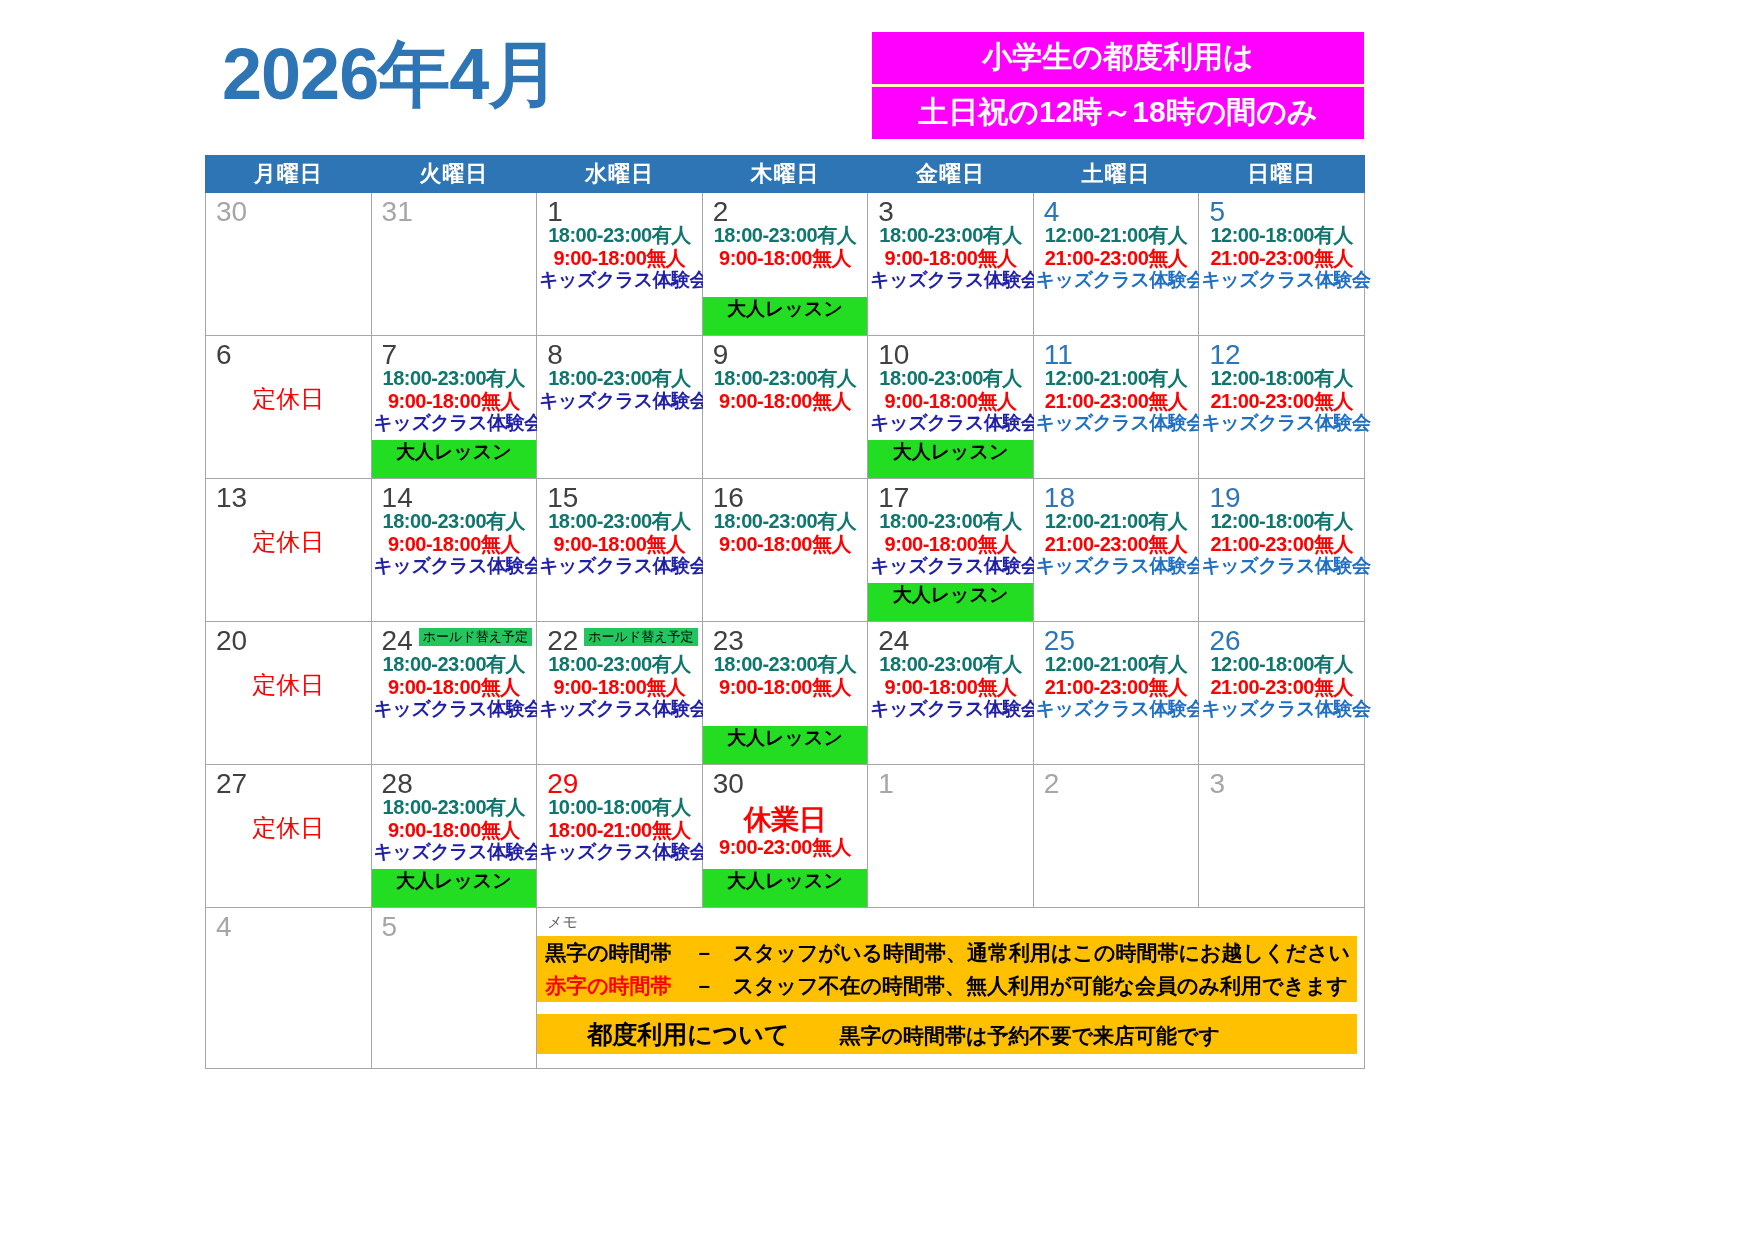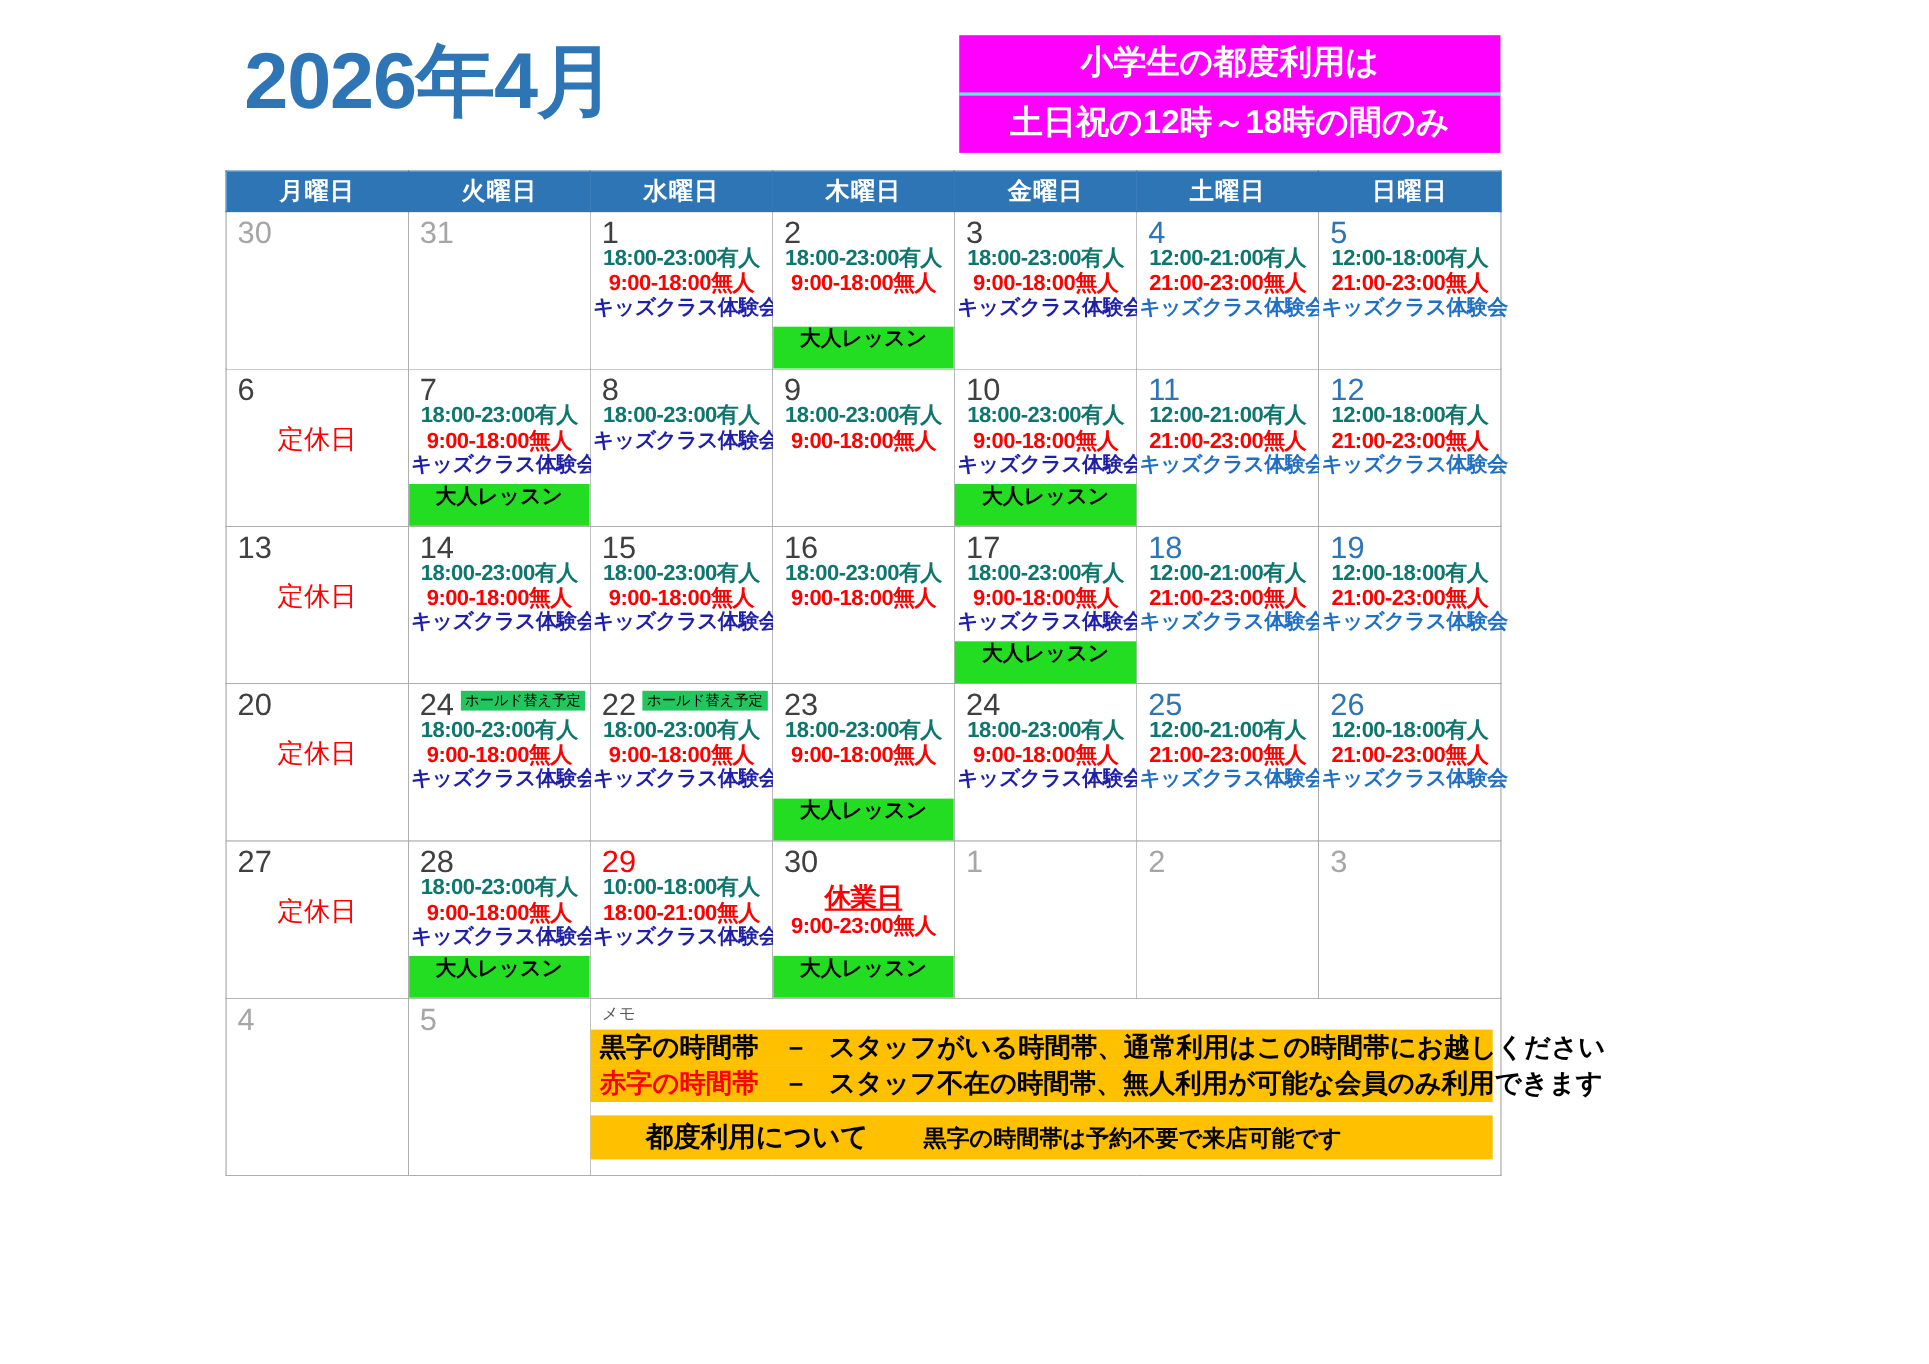--- a/index.html
+++ b/index.html
@@ -24,21 +24,21 @@
     position:absolute;left:872px;top:32px;width:492px;
     background:#FF00FF;
     border-bottom:0;
   }
   .notice-line{
     color:#ffffff;font-weight:bold;text-align:center;
     font-size:30px;line-height:1.0;
     padding:10px 0 12px 0;
     white-space:nowrap;
   }
-  .notice-line.l1{border-bottom:3px solid #5eead4;}
+  .notice-line.l1{border-bottom:3px solid #fef9c3;}
 
   
   table.cal{
     position:absolute;left:205px;top:155px;
     border-collapse:collapse;
     table-layout:fixed;
     width:1160px;
   }
   table.cal th{
     background:#2E75B6;color:#ffffff;
@@ -104,21 +104,21 @@
   .memo-cell{position:relative;}
   .memo-label{
     font-size:15px;color:#595959;padding:6px 0 0 10px;
     display:block;line-height:1;
   }
   .legend{
     position:absolute;left:0;top:28px;width:820px;
   }
   .legrow{
     background:#FFC000;height:33px;line-height:33px;
-    white-space:nowrap;font-weight:bold;font-size:24px;
+    white-space:nowrap;font-weight:bold;font-size:21px;
     padding-left:8px;
   }
   .legrow .dash{color:#000000;padding:0 18px 0 22px;}
   .legrow .desc{color:#000000;}
   .leggap{height:12px;background:#ffffff;}
   .legrow2{
     background:#FFC000;height:40px;line-height:40px;
     white-space:nowrap;font-weight:bold;font-size:25px;
     text-align:left;padding-left:50px;color:#000000;
   }
@@ -341,21 +341,21 @@
           </td>
           <td>
             <div class="cellwrap"><span class="daynum red">29</span><div class="lines">
                 <div class="ln black">10:00-18:00有人</div>
                 <div class="ln red">18:00-21:00無人</div>
                 <div class="ln kids">キッズクラス体験会</div>
               </div></div>
           </td>
           <td>
             <div class="cellwrap"><span class="daynum">30</span><div class="lines">
-                <div class="ln red" style="font-size: 24px; margin-top: 8px; text-decoration: underline;">休業日</div>
+                <div class="ln red" style="font-size: 28px; margin-top: 8px;">休業日</div>
                 <div class="ln red">9:00-23:00無人</div>
               </div><div class="greenbar">大人レッスン</div></div>
           </td>
           <td>
             <div class="cellwrap"><span class="daynum muted">1</span><div class="lines"></div></div>
           </td>
           <td class="weekend">
             <div class="cellwrap"><span class="daynum muted">2</span><div class="lines"></div></div>
           </td>
           <td class="weekend">

